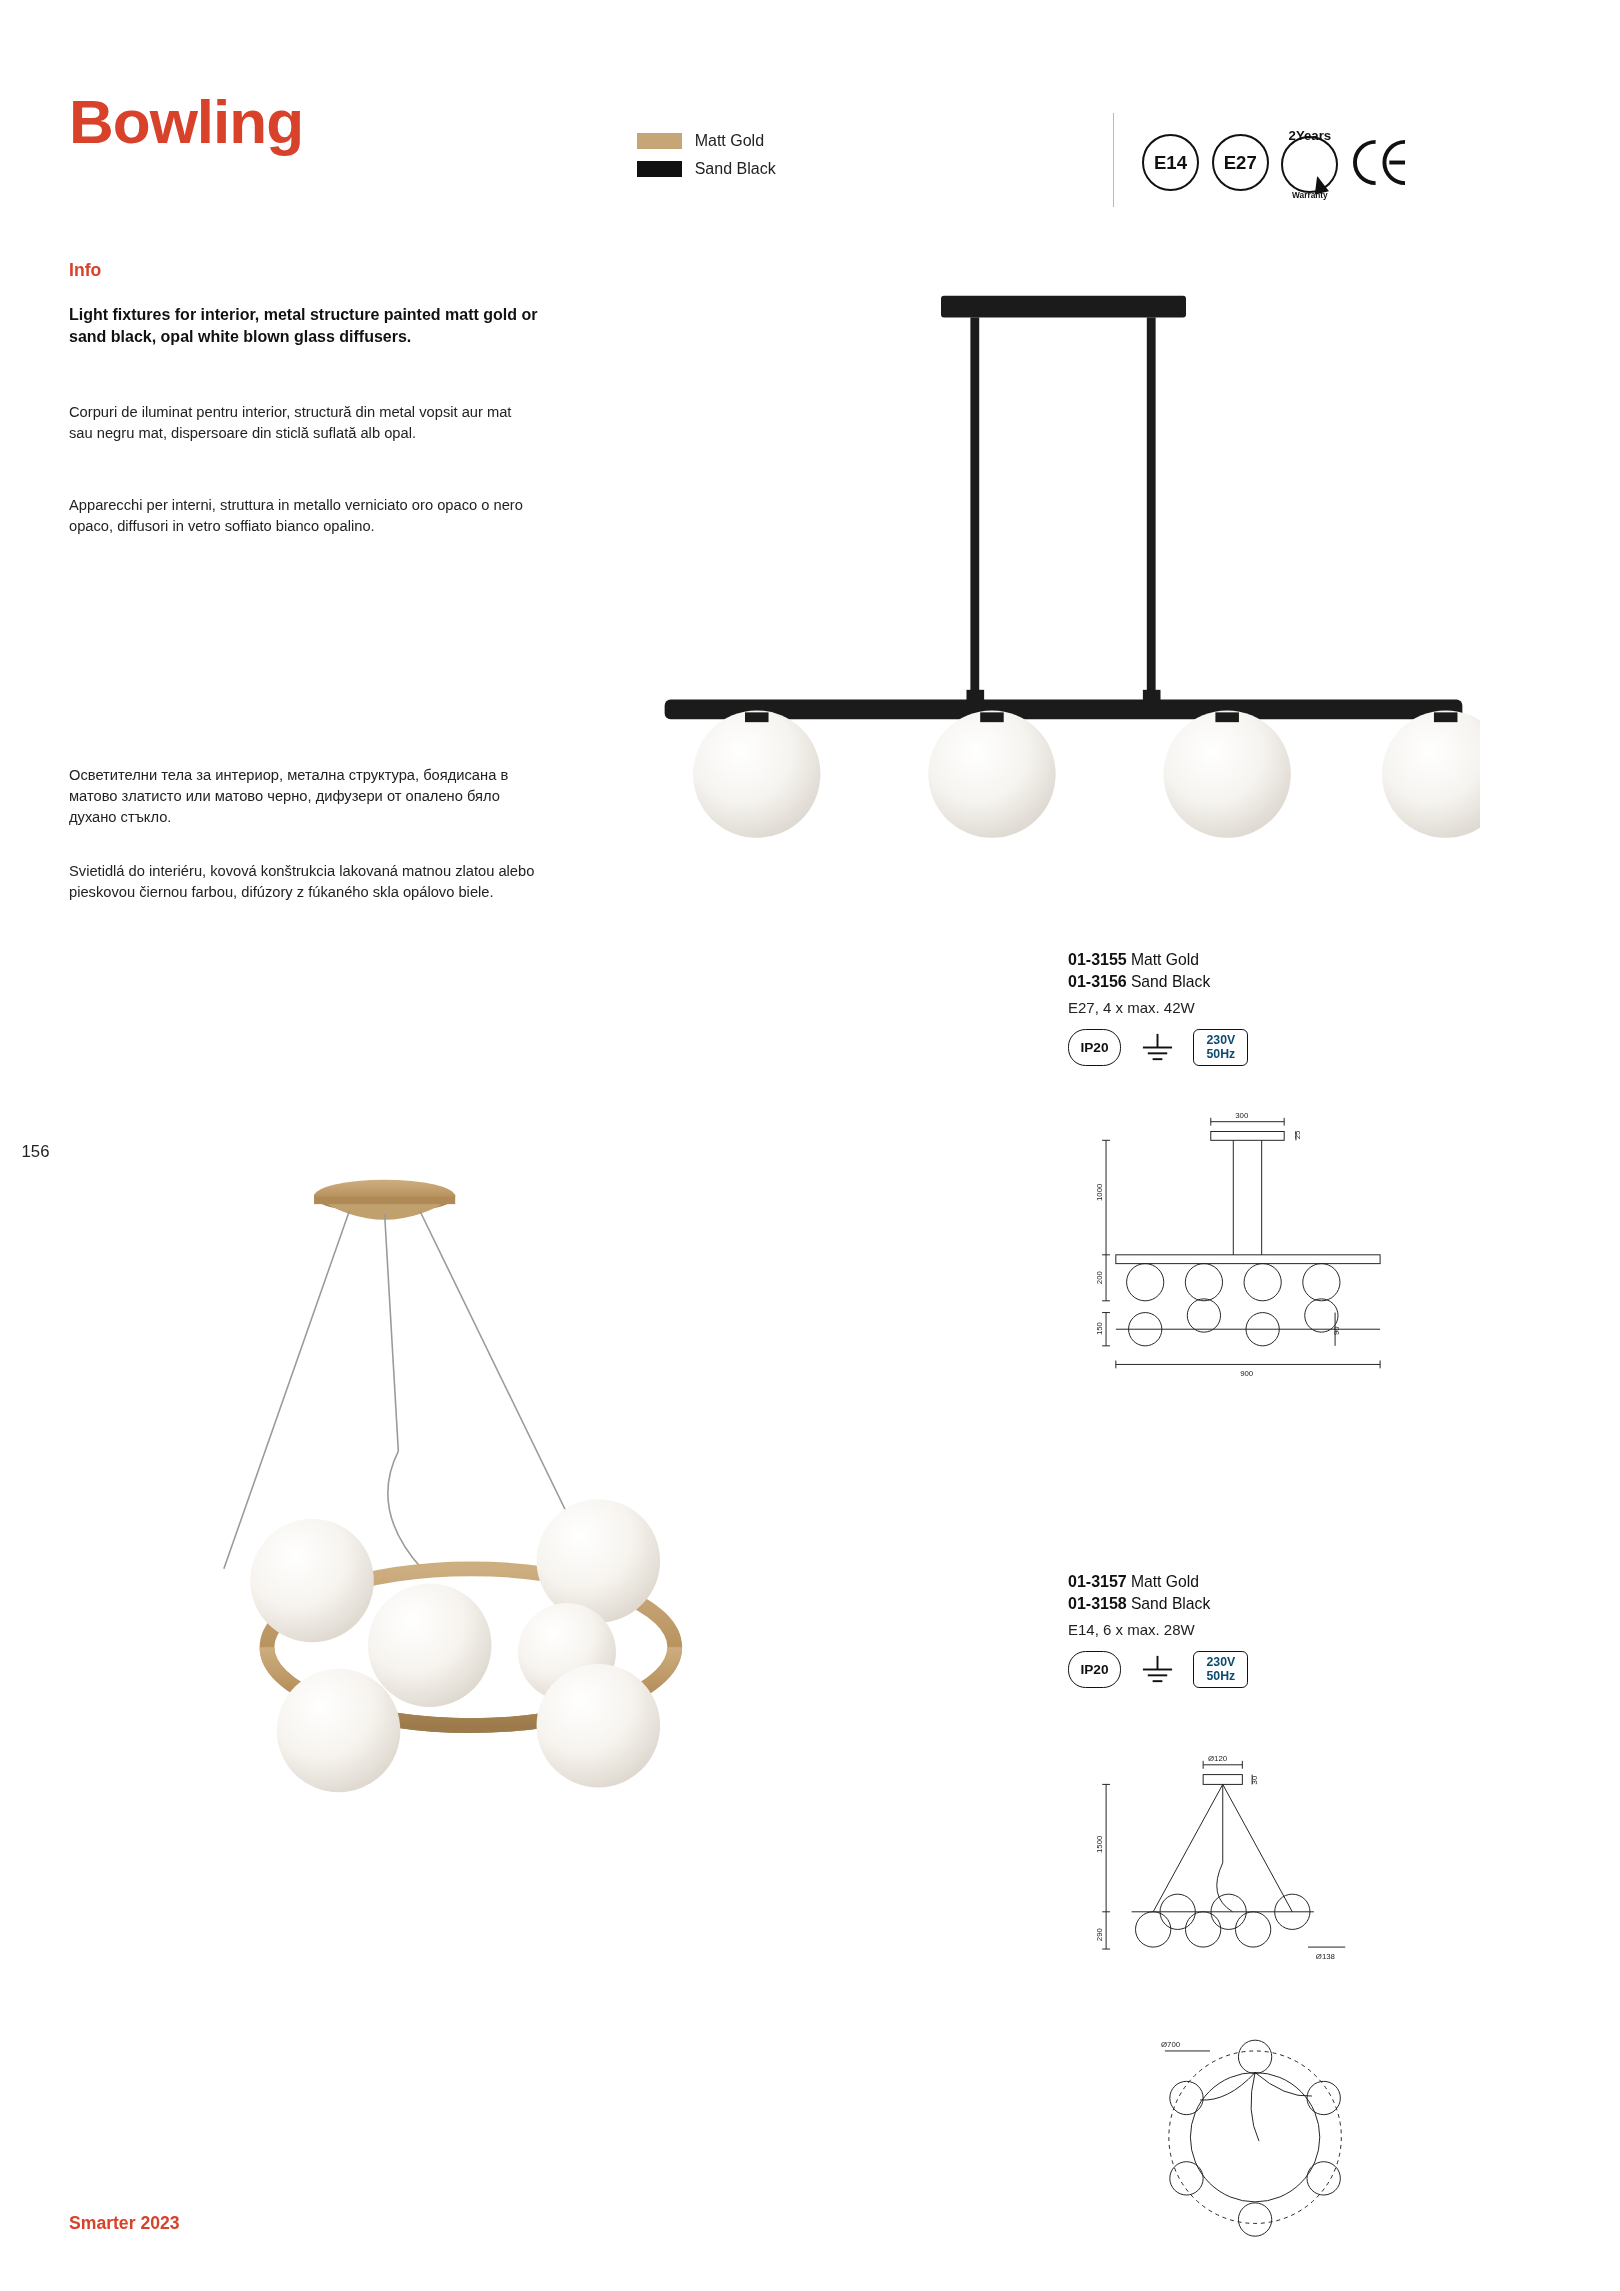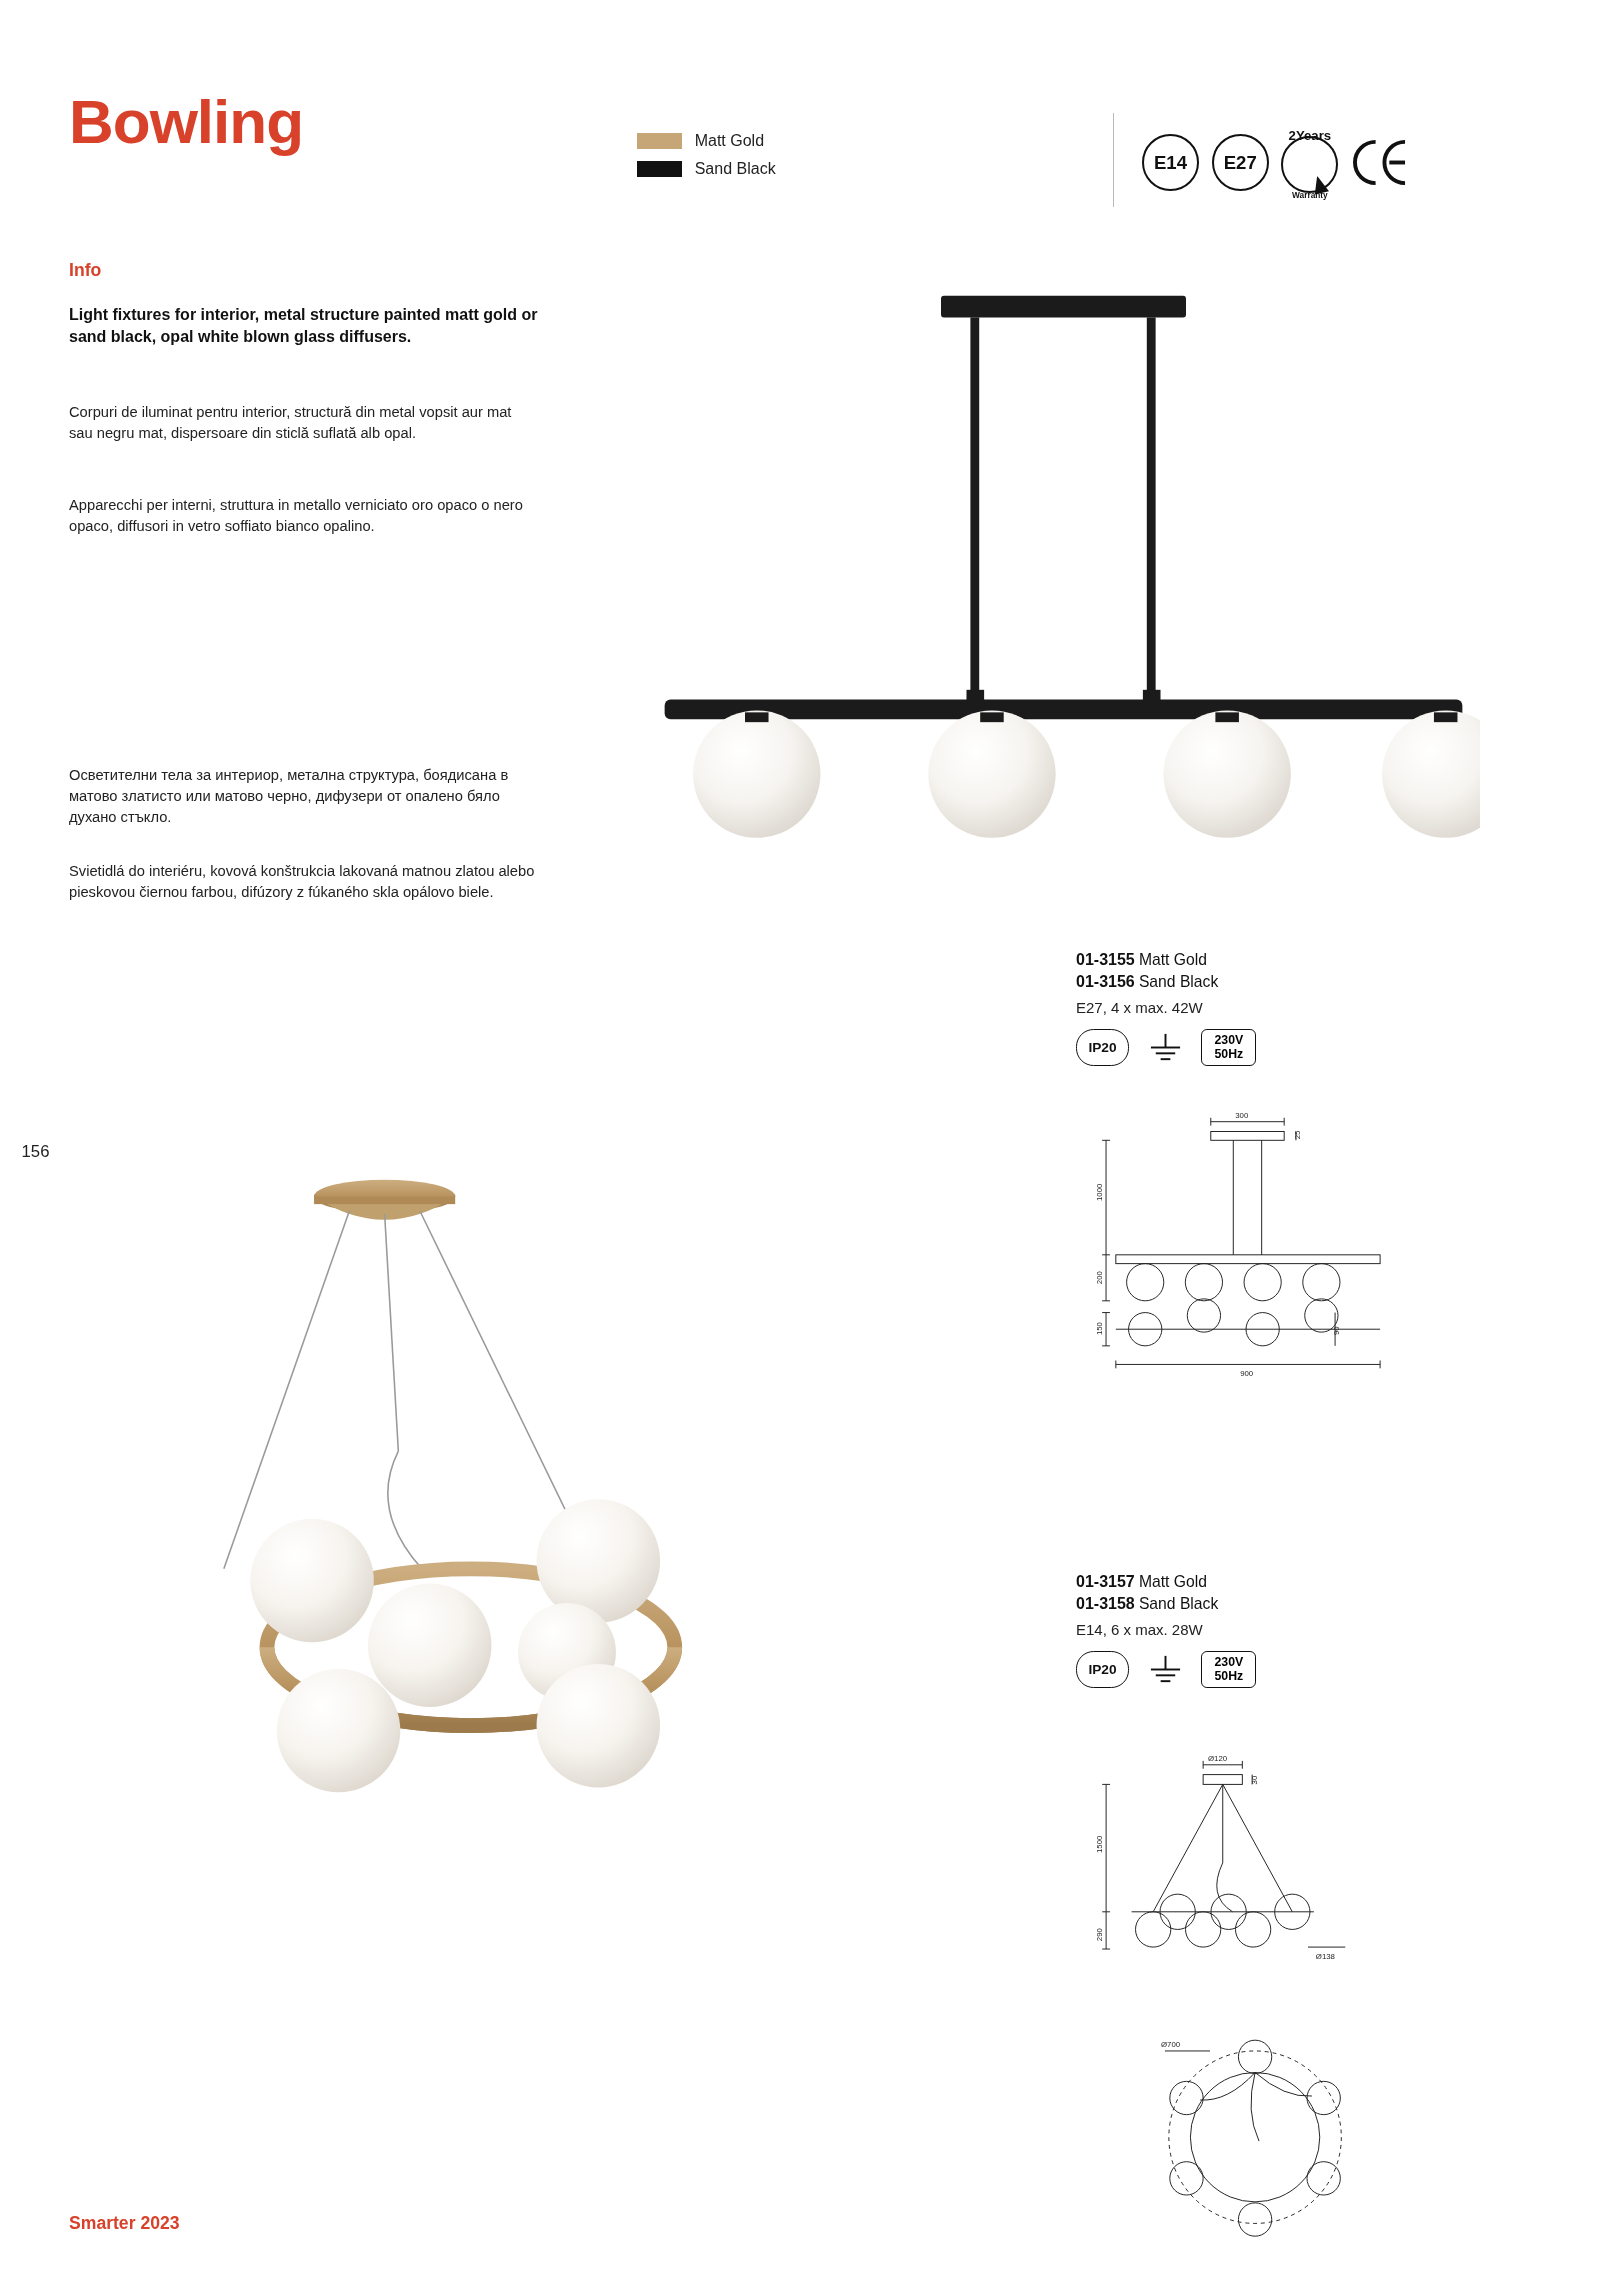--- a/index.html
+++ b/index.html
@@ -71,36 +71,36 @@
   .footer{
     position:absolute;left:69px;top:2213px;
     font-size:17.6px;font-weight:bold;color:#d8412a;
   }
 
   
   .prod1{position:absolute;left:647px;top:274px;width:833px;height:667px;}
   .prod2{position:absolute;left:167px;top:1157px;width:745px;height:853px;}
 
   
-  .spec{position:absolute;font-size:15px;color:#111;margin-left:8px;}
+  .spec{position:absolute;font-size:15px;color:#111;}
   .spec .codeline{margin-bottom:3.9px;}
   .spec .code{font-weight:bold;font-size:16px;}
   .spec .fin{font-size:15.7px;}
   .spec .lamp{font-size:15px;margin-top:7.8px;color:#222;}
   .icons{display:flex;align-items:center;margin-top:13.7px;}
   .ip{
     width:51px;height:35px;border:1.6px solid #111;border-radius:17.6px;
     display:flex;align-items:center;justify-content:center;
     font-size:13.7px;font-weight:bold;margin-right:15.7px;color:#111;
   }
   .earth{width:41px;height:35px;margin-right:15.7px;}
   .volt{
     width:53px;height:35px;border:1.6px solid #111;border-radius:5.9px;
     display:flex;flex-direction:column;align-items:center;justify-content:center;
-    font-size:12.3px;font-weight:bold;line-height:1.12;color:#000000;
+    font-size:12.3px;font-weight:bold;line-height:1.12;color:#0c4a6e;
   }
   .spec1{left:1068px;top:951px;}
   .spec2{left:1068px;top:1573px;}
 
   
   .tech{position:absolute;}
   .tech1{left:1088px;top:1108px;width:363px;height:323px;}
   .tech2{left:1063px;top:1745px;width:392px;height:510px;}
   .tech svg{display:block;}
 </style>

